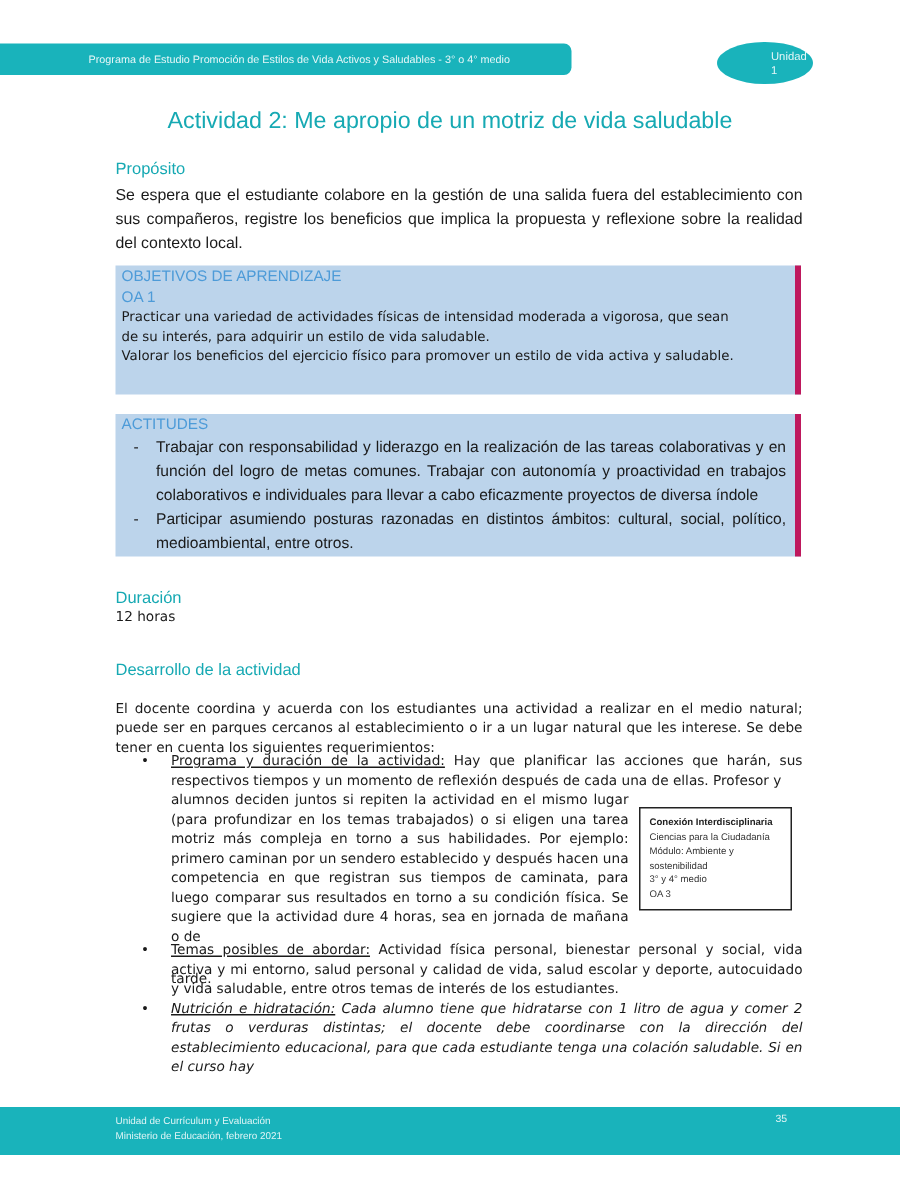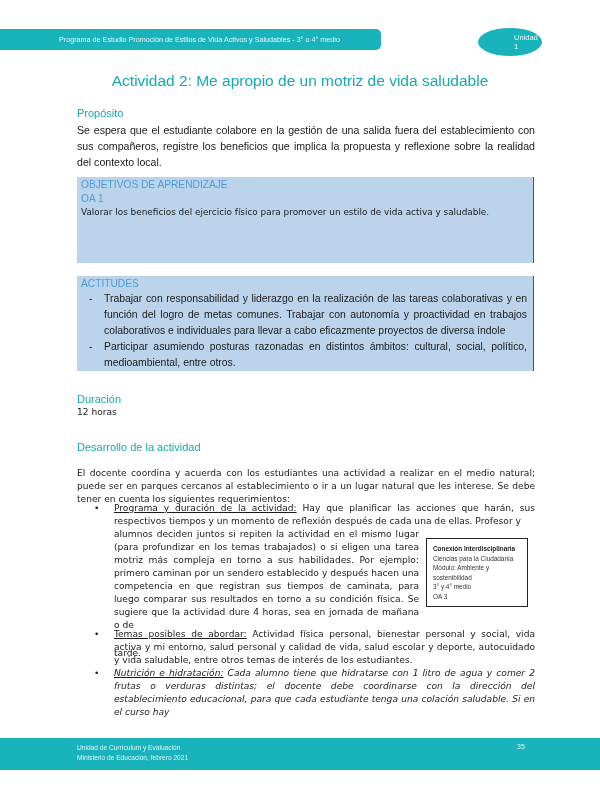--- a/index.html
+++ b/index.html
@@ -40,21 +40,21 @@
   }
   .para {
     position: absolute; left: 77px; width: 458px;
     font-family: "Liberation Sans", sans-serif;
     font-size: 10.6px; line-height: 16px; color: #1a1a1a;
     text-align: justify;
   }
   .box {
     position: absolute; left: 77px; width: 457px;
     background: #bcd4eb; box-sizing: border-box;
-    border-right: 1px solid #be185d;
+    border-right: 4px solid #be185d;
   }
   .box .box-title {
     font-family: "Liberation Sans", sans-serif;
     font-size: 10.2px; color: #4d9bd8; padding-left: 4px; line-height: 15px;
   }
   .box .oa-label {
     font-family: "Liberation Sans", sans-serif;
     font-size: 10.2px; color: #4d9bd8; padding-left: 4px; line-height: 14px;
   }
   .box .oa-text {
@@ -120,20 +120,21 @@
 </div>
 
 <div class="title">Actividad 2: Me apropio de un motriz de vida saludable</div>
 
 <div class="heading" style="top:107px;">Propósito</div>
 <div class="para" style="top:122px;">Se espera que el estudiante colabore en la gestión de una salida fuera del establecimiento con sus compañeros, registre los beneficios que implica la propuesta y reflexione sobre la realidad del contexto local.</div>
 
 <div class="box" style="top:177px; height:86px;">
   <div class="box-title">OBJETIVOS DE APRENDIZAJE</div>
   <div class="oa-label">OA 1</div>
+  <div class="oa-text">Practicar una variedad de actividades físicas de intensidad moderada a vigorosa, que sean de su interés, para adquirir un estilo de vida saludable.</div>
   <div class="oa-text last">Valorar los beneficios del ejercicio físico para promover un estilo de vida activa y saludable.</div>
 </div>
 
 <div class="box" style="top:276px; height:95px;">
   <div class="box-title">ACTITUDES</div>
   <ul class="att-list">
     <li><span class="dash">-</span><span>Trabajar con responsabilidad y liderazgo en la realización de las tareas colaborativas y en función del logro de metas comunes. Trabajar con autonomía y proactividad en trabajos colaborativos e individuales para llevar a cabo eficazmente proyectos de diversa índole</span></li>
     <li><span class="dash">-</span><span>Participar asumiendo posturas razonadas en distintos ámbitos: cultural, social, político, medioambiental, entre otros.</span></li>
   </ul>
 </div>

